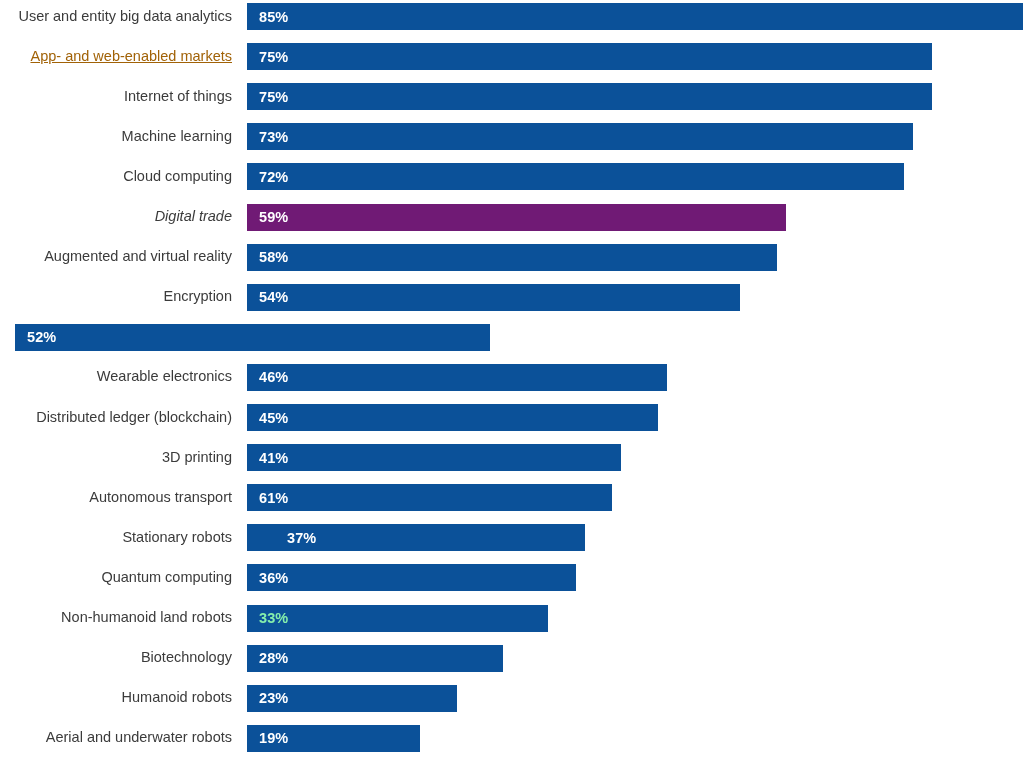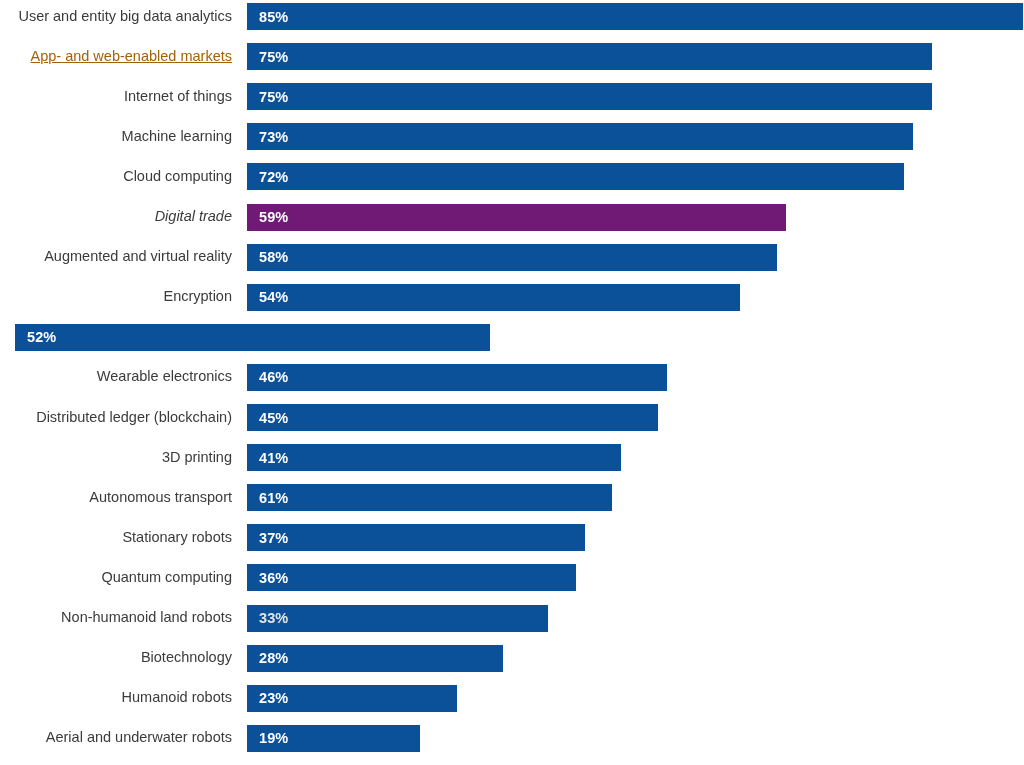--- a/index.html
+++ b/index.html
@@ -172,38 +172,38 @@
       <div class="cat-label" style="color: rgb(59, 59, 59);">Autonomous transport</div>
       <div class="bar-area">
         <div class="bar" style="background: rgb(11, 81, 153); width: 365.176px;">
           <span class="bar-value" style="color: rgb(255, 255, 255);">61%</span>
         </div>
       </div>
     </div>
     <div class="row" style="top: 524.3px; height: 27px;">
       <div class="cat-label" style="color: rgb(59, 59, 59);">Stationary robots</div>
       <div class="bar-area">
-        <div class="bar" style="background: rgb(11, 81, 153); width: 337.788px;">
+        <div class="bar" style="background: rgb(11, 81, 153); width: 337.788px; padding-left: 28px;">
           <span class="bar-value" style="color: rgb(255, 255, 255);">37%</span>
         </div>
       </div>
     </div>
     <div class="row" style="top: 564.4px; height: 27px;">
       <div class="cat-label" style="color: rgb(59, 59, 59);">Quantum computing</div>
       <div class="bar-area">
         <div class="bar" style="background: rgb(11, 81, 153); width: 328.659px;">
           <span class="bar-value" style="color: rgb(255, 255, 255);">36%</span>
         </div>
       </div>
     </div>
     <div class="row" style="top: 604.5px; height: 27px;">
       <div class="cat-label" style="color: rgb(59, 59, 59);">Non-humanoid land robots</div>
       <div class="bar-area">
         <div class="bar" style="background: rgb(11, 81, 153); width: 301.271px;">
-          <span class="bar-value" style="color: #e5e5e5;">33%</span>
+          <span class="bar-value" style="color: #86efac;">33%</span>
         </div>
       </div>
     </div>
     <div class="row" style="top: 644.6px; height: 27px;">
       <div class="cat-label" style="color: rgb(59, 59, 59);">Biotechnology</div>
       <div class="bar-area">
         <div class="bar" style="background: rgb(11, 81, 153); width: 255.624px;">
           <span class="bar-value" style="color: rgb(255, 255, 255);">28%</span>
         </div>
       </div>

